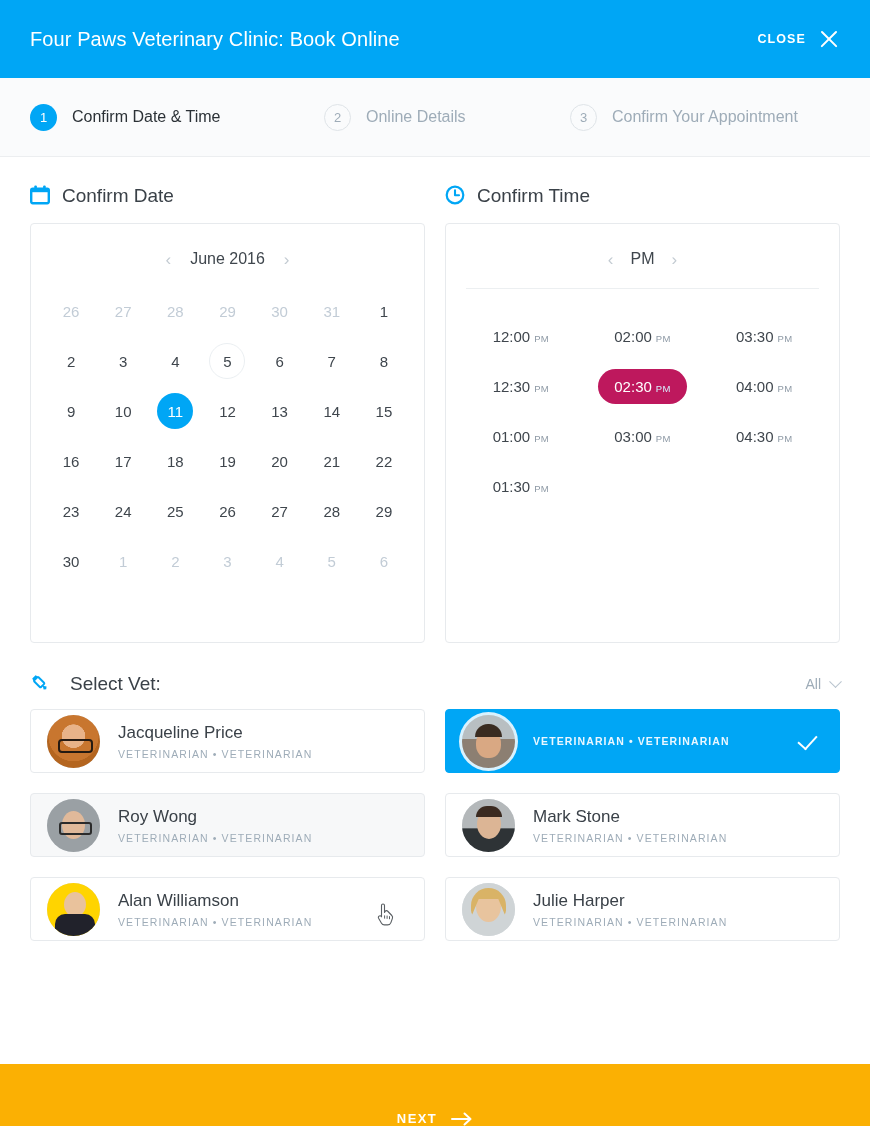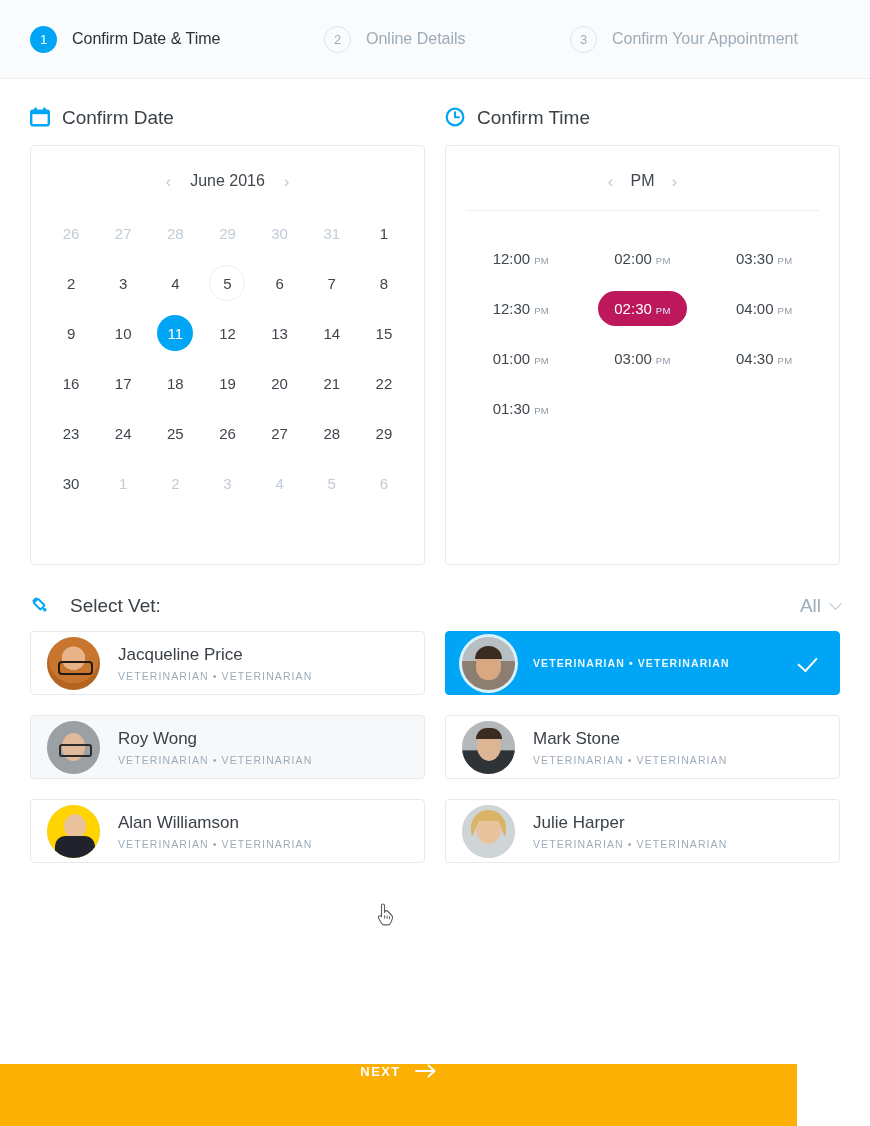--- a/index.html
+++ b/index.html
@@ -127,21 +127,21 @@
   .slot.empty { visibility: hidden; }
 
   
   .vet-head {
     display: flex; align-items: center; justify-content: space-between;
     margin: 30px 0 14px 0;
   }
   .vet-head-left { display: flex; align-items: flex-start; gap: 20px; }
   .vet-filter {
     display: flex; align-items: center; gap: 10px; cursor: pointer;
-    color: #9eacb8; font-size: 19px;
+    color: #9eacb8; font-size: 14px;
   }
   .chev {
     width: 9px; height: 9px; border-right: 1.4px solid #b9c4ce;
     border-bottom: 1.4px solid #b9c4ce; transform: rotate(45deg) translate(-2px,-2px);
   }
   .vet-grid { display: grid; grid-template-columns: 1fr 1fr; gap: 20px 20px; }
   .vet-card {
     border: 1px solid #e7eaed; border-radius: 4px; background: #fff;
     height: 64px; display: flex; align-items: center; gap: 18px;
     padding: 0 18px 0 16px; cursor: pointer; position: relative;
@@ -164,22 +164,22 @@
     margin-left: auto; width: 22px; height: 22px; position: relative; flex: 0 0 auto;
   }
   .vet-check::after {
     content: ""; position: absolute; left: 3px; top: 1px;
     width: 9px; height: 16px; border-right: 2.3px solid #fff;
     border-bottom: 2.3px solid #fff; transform: rotate(42deg);
   }
 
   
   .nextbar {
-    position: absolute; left: 0; bottom: 0; width: 797px; height: 62px;
-    background: #FBB003; display: flex; align-items: flex-start; justify-content: center;
+    position: absolute; left: 0; bottom: 0; width: 870px; height: 62px;
+    background: #FBB003; display: flex; align-items: flex-end; justify-content: center;
     gap: 14px; cursor: pointer;
   }
   .next-label {
     color: #fff; font-size: 13px; font-weight: 700; letter-spacing: 1.4px;
   }
   .next-arrow { display: block; }
 
   
   .cursor { position: absolute; pointer-events: none; }
 
@@ -212,20 +212,27 @@
   .a-julie::before { content:""; position:absolute; left:14px; top:8px; width:25px; height:31px;
     border-radius:50%; background:#e8c49e; }
   .a-julie::after { content:""; position:absolute; left:9px; top:5px; width:35px; height:30px;
     border-radius:18px 18px 8px 8px; background:#d9b366; clip-path: polygon(0 0,100% 0,100% 100%,78% 38%,22% 38%,0 100%); }
 </style>
 </head>
 <body>
 
 <div class="app">
 
+  <div class="titlebar">
+    <div class="titlebar-title">Four Paws Veterinary Clinic: Book Online</div>
+    <div class="close-group">
+      <span class="close-label">CLOSE</span>
+      <span class="close-x"></span>
+    </div>
+  </div>
 
   <div class="steps">
     <div class="step step-1 active">
       <span class="step-num">1</span>
       <span class="step-label">Confirm Date &amp; Time</span>
     </div>
     <div class="step step-2 inactive">
       <span class="step-num">2</span>
       <span class="step-label">Online Details</span>
     </div>

